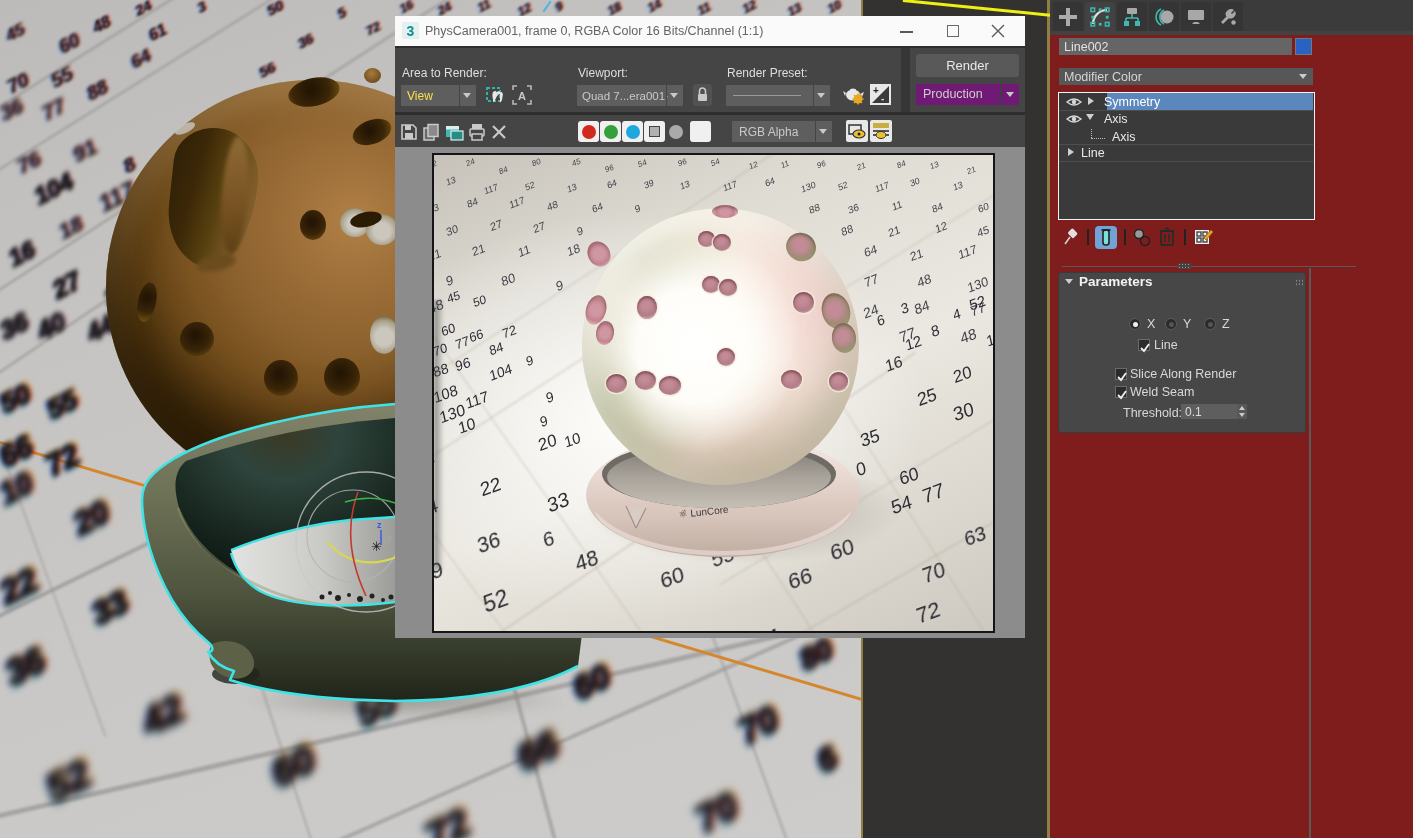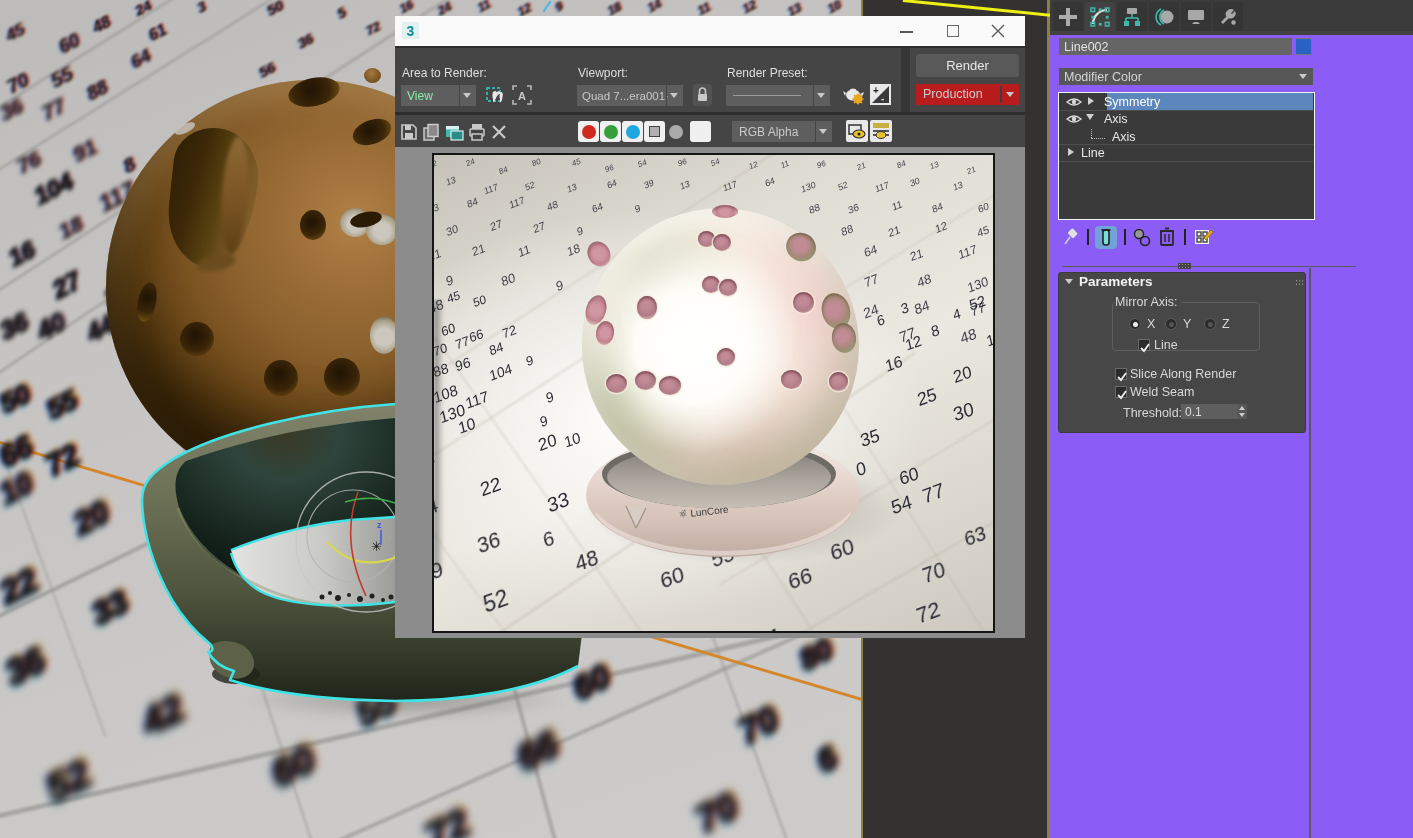--- a/index.html
+++ b/index.html
@@ -191,32 +191,33 @@
 background:#343230;border-left:2px solid #8d7f45;">
 <div class="abs" style="left:184px;top:0;width:3px;height:838px;background:#8d7f45;"></div>
 <div class="abs" style="left:40px;top:-1px;width:148px;height:3px;background:#eef014;
 transform-origin:0 0;transform:rotate(5.7deg);"></div>
 </div>
 <div class="abs" style="left:395px;top:16px;width:630px;height:622px;
 background:#474747;border:1px solid #2b2b2b;border-top:none;">
 <div class="abs" style="left:-1px;top:0;width:630px;height:30px;background:#fafafa;">
 <div class="abs" style="left:7px;top:6px;width:17px;height:17px;background:#e4f0f0;text-align:center;">
 <span style="font-size:14px;font-weight:bold;color:#0e8f96;line-height:17px;">3</span></div>
+<span style="position:absolute;left:30px;top:8px;font-size:12.5px;color:#646464;">PhysCamera001, frame 0, RGBA Color 16 Bits/Channel (1:1)</span>
 <div class="abs" style="left:505px;top:15px;width:13px;height:1.5px;background:#595959;"></div>
 <div class="abs" style="left:552px;top:9px;width:12px;height:12px;border:1.5px solid #6a6a6a;"></div>
 <svg class="abs" style="left:596px;top:8px;" width="14" height="14">
           <path d="M1,1 L13,13 M13,1 L1,13" stroke="#595959" stroke-width="1.4"></path>
         </svg>
 </div>
 <div class="abs" style="left:-1px;top:30px;width:630px;height:66px;background:#454545;border-top:2px solid #2e2e2e;">
 <span style="font-size:12px;color:#dedede;position:absolute;left:7px;top:18px;">Area to Render:</span>
 <span style="font-size:12px;color:#dedede;position:absolute;left:183px;top:18px;">Viewport:</span>
 <span style="font-size:12px;color:#dedede;position:absolute;left:332px;top:18px;">Render Preset:</span>
 <div style="position:absolute;background:#5e5e5e;height:21px;left:6px;top:37px;width:75px;">
-<span style="position:absolute;left:6px;top:4px;font-size:12px;color:#86efac;">View</span>
+<span style="position:absolute;left:6px;top:4px;font-size:12px;color:#fde047;">View</span>
 <div style="position:absolute;right:16px;top:0;width:1px;height:21px;background:#454545;"></div>
 <div style="position:absolute;right:5px;top:8px;width:0;height:0;border-left:4px solid transparent;border-right:4px solid transparent;border-top:5px solid #c9c9c9;"></div>
         </div>
 <svg class="abs" style="left:90px;top:36px;" width="22" height="22">
 <rect x="2" y="4" width="13" height="13" fill="none" stroke="#34b0a8" stroke-width="2" stroke-dasharray="3 2"></rect>
 <path d="M9,18 C8,13 7,9 9,8 C11,7 12,9 12,12 M12,11 C12,7 15,7 15,10 M15,10 C15,8 18,8 17,12 C17,15 16,17 15,18" fill="#e8e8e8" stroke="#e8e8e8" stroke-width="1.2"></path>
         </svg>
 <svg class="abs" style="left:116px;top:36px;" width="22" height="22">
 <path d="M2,6 L2,2 L6,2 M16,2 L20,2 L20,6 M20,16 L20,20 L16,20 M6,20 L2,20 L2,16" fill="none" stroke="#b8b8b8" stroke-width="1.6"></path>
 <text x="7" y="16" font-size="11" fill="#c8c8c8" font-weight="bold">A</text>
@@ -246,21 +247,21 @@
         </svg>
 <div class="abs" style="left:475px;top:36px;width:21px;height:21px;background:#e8e8e8;">
 <svg width="21" height="21">
             <path d="M19,2 L19,19 L2,19 Z" fill="#3a3a3a"></path>
 <text x="3" y="10" font-size="10" fill="#222" font-weight="bold">+</text>
 <text x="11" y="18" font-size="10" fill="#ddd" font-weight="bold">-</text>
           </svg></div>
 <div class="abs" style="left:506px;top:0;width:9px;height:66px;background:#363636;"></div>
 <div class="abs" style="left:521px;top:6px;width:103px;height:23px;background:#595959;border-radius:3px;text-align:center;">
 <span style="font-size:13px;color:#e8e8e8;line-height:23px;">Render</span></div>
-<div class="abs" style="left:521px;top:36px;width:103px;height:21px;background:#b91c1c;">
+<div class="abs" style="left:521px;top:36px;width:103px;height:21px;background:#701a75;">
 <span style="position:absolute;left:7px;top:3px;font-size:12.5px;color:#cdcdcd;">Production</span>
 <div style="position:absolute;right:17px;top:2px;width:2px;height:17px;background:#3e3e3e;"></div>
 <div style="position:absolute;right:5px;top:8px;width:0;height:0;border-left:4px solid transparent;border-right:4px solid transparent;border-top:5px solid #c9c9c9;"></div>
         </div>
 </div>
 <div class="abs" style="left:-1px;top:96px;width:630px;height:35px;background:#454545;border-top:3px solid #2e2e2e;">
 <svg class="abs" style="left:5px;top:8px;" width="18" height="18">
           <path d="M2,2 L13,2 L16,5 L16,16 L2,16 Z" fill="none" stroke="#c9c9c9" stroke-width="1.6"></path>
           <rect x="5" y="2" width="6" height="5" fill="#c9c9c9"></rect>
           <rect x="5" y="10" width="8" height="6" fill="#c9c9c9"></rect>
@@ -500,21 +501,21 @@
 <div class="abs" style="left:395px;top:217px;width:19px;height:19px;border-radius:50%;background:radial-gradient(circle at 45% 40%, #c28b96 20%, #b17d88 60%, #e8d8c8 95%);box-shadow:inset 0 2px 3px rgba(90,40,50,.6), 0 0 0 1.5px rgba(245,235,220,.8);"></div>
 <div class="abs" style="left:154px;top:86px;width:22px;height:26px;border-radius:50%;background:radial-gradient(circle at 50% 50%, #cf97a2 30%, #c3838f 60%, #efe2d2 100%);transform:rotate(-30deg);box-shadow:inset 0 2px 3px rgba(90,40,50,.5);"></div>
 <div class="abs" style="left:152px;top:140px;width:20px;height:30px;border-radius:50%;background:radial-gradient(circle at 50% 50%, #cf97a2 30%, #c3838f 60%, #efe2d2 100%);transform:rotate(15deg);box-shadow:inset 0 2px 3px rgba(90,40,50,.5);"></div>
 <div class="abs" style="left:162px;top:166px;width:18px;height:24px;border-radius:50%;background:radial-gradient(circle at 50% 50%, #cf97a2 30%, #c3838f 60%, #efe2d2 100%);transform:rotate(10deg);box-shadow:inset 0 2px 3px rgba(90,40,50,.5);"></div>
 <div class="abs" style="left:278px;top:50px;width:26px;height:13px;border-radius:50%;background:radial-gradient(circle at 50% 50%, #cf97a2 30%, #c3838f 60%, #efe2d2 100%);transform:rotate(0deg);box-shadow:inset 0 2px 3px rgba(90,40,50,.5);"></div>
 <div class="abs" style="left:352px;top:78px;width:30px;height:28px;border-radius:50%;background:radial-gradient(circle at 45% 45%, #c38b96 25%, #a48a78 55%, #93a070 80%, #e5e0c8 100%);transform:rotate(25deg);box-shadow:inset 0 2px 3px rgba(80,60,40,.5);"></div>
 <div class="abs" style="left:388px;top:138px;width:28px;height:36px;border-radius:50%;background:radial-gradient(circle at 45% 45%, #c38b96 25%, #a48a78 55%, #93a070 80%, #e5e0c8 100%);transform:rotate(-15deg);box-shadow:inset 0 2px 3px rgba(80,60,40,.5);"></div>
 <div class="abs" style="left:398px;top:168px;width:24px;height:30px;border-radius:50%;background:radial-gradient(circle at 45% 45%, #c38b96 25%, #a48a78 55%, #93a070 80%, #e5e0c8 100%);transform:rotate(-8deg);box-shadow:inset 0 2px 3px rgba(80,60,40,.5);"></div>
 </div>
 </div>
-<div class="abs" style="left:1050px;top:0;width:363px;height:838px;background:#8b5cf6;">
+<div class="abs" style="left:1050px;top:0;width:363px;height:838px;background:#7f1d1d;">
 <div class="abs" style="left:0;top:0;width:363px;height:31px;background:#3b3b3b;"></div>
 <div class="abs" style="left:3px;top:2px;width:30px;height:29px;background:#353535;border-radius:3px 3px 0 0;"></div>
 <div class="abs" style="left:35px;top:2px;width:30px;height:29px;background:#424242;border-radius:3px 3px 0 0;"></div>
 <div class="abs" style="left:67px;top:2px;width:30px;height:29px;background:#353535;border-radius:3px 3px 0 0;"></div>
 <div class="abs" style="left:99px;top:2px;width:30px;height:29px;background:#353535;border-radius:3px 3px 0 0;"></div>
 <div class="abs" style="left:131px;top:2px;width:30px;height:29px;background:#353535;border-radius:3px 3px 0 0;"></div>
 <div class="abs" style="left:163px;top:2px;width:30px;height:29px;background:#353535;border-radius:3px 3px 0 0;"></div>
 <div class="abs" style="left:0;top:31px;width:363px;height:4px;background:#424242;"></div>
 <svg class="abs" style="left:8px;top:7px;" width="20" height="20">
 <rect x="8" y="1" width="4" height="18" fill="#ababab"></rect>
@@ -621,23 +622,20 @@
         </g>
 <path d="M10,11 L17,3 L19,5 L12,13 Z" fill="#e8a820" stroke="#a06a10" stroke-width=".8"></path>
       </svg>
 <div class="abs" style="left:12px;top:266px;width:294px;height:1px;background:#5a5a5a;"></div>
 <div class="abs" style="left:128px;top:263px;width:13px;height:6px;background:#434343;
 background-image:radial-gradient(#9a9a9a 35%, transparent 36%);background-size:3px 3px;"></div>
 <div class="abs" style="left:8px;top:272px;width:248px;height:161px;background:#474747;border-radius:3px;border:1px solid #3a3a3a;">
 <div class="abs" style="left:6px;top:6px;width:0;height:0;border-left:4.5px solid transparent;border-right:4.5px solid transparent;border-top:5.5px solid #ccc;"></div>
 <span class="abs" style="left:20px;top:1px;font-size:13.5px;font-weight:bold;color:#f2f2f2;">Parameters</span>
 <div class="abs" style="left:236px;top:6px;width:8px;height:7px;background-image:radial-gradient(#8a8a8a 40%, transparent 41%);background-size:3px 3.5px;"></div>
-<fieldset style="position:absolute;left:53px;top:22px;width:148px;height:56px;border:1px solid #5e5e5e;border-radius:4px;margin:0;padding:0;">
-<legend style="font-size:12.5px;color:#d8d8d8;margin-left:2px;padding:0 3px 0 0;">Mirror Axis:</legend>
-        </fieldset>
 
 <div class="abs" style="left:70px;top:45px;width:12px;height:12px;border-radius:50%;background:#2b2b2b;border:1px solid #5c5c5c;">
           <div style="position:absolute;left:2.5px;top:2.5px;width:5px;height:5px;border-radius:50%;background:#f0f0f0;"></div>
         </div>
 <span class="abs" style="left:88px;top:44px;font-size:12.5px;color:#d8d8d8;">X</span>
 <div class="abs" style="left:106px;top:45px;width:12px;height:12px;border-radius:50%;background:#2b2b2b;border:1px solid #5c5c5c;">
           <div style="position:absolute;left:2.5px;top:2.5px;width:5px;height:5px;border-radius:50%;background:#555;"></div>
         </div>
 <span class="abs" style="left:124px;top:44px;font-size:12.5px;color:#d8d8d8;">Y</span>
 <div class="abs" style="left:145px;top:45px;width:12px;height:12px;border-radius:50%;background:#2b2b2b;border:1px solid #5c5c5c;">

